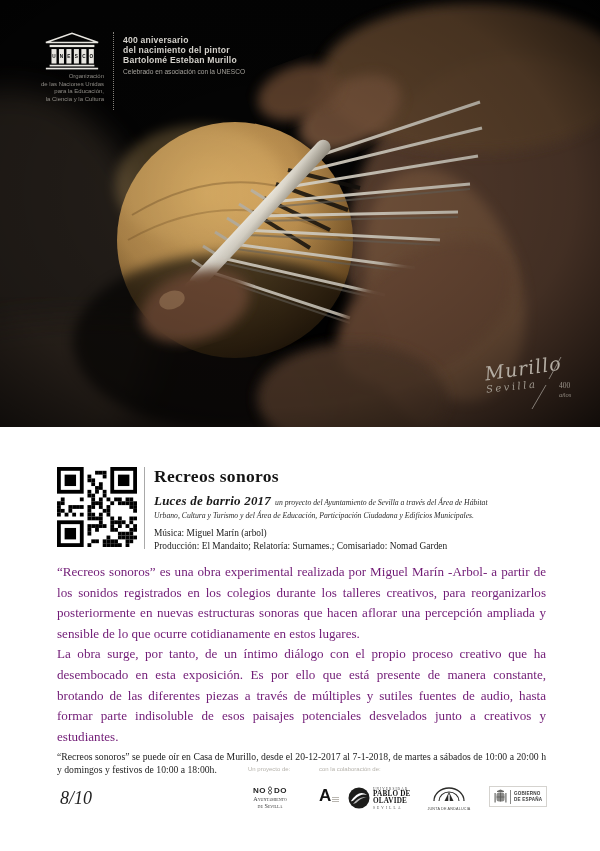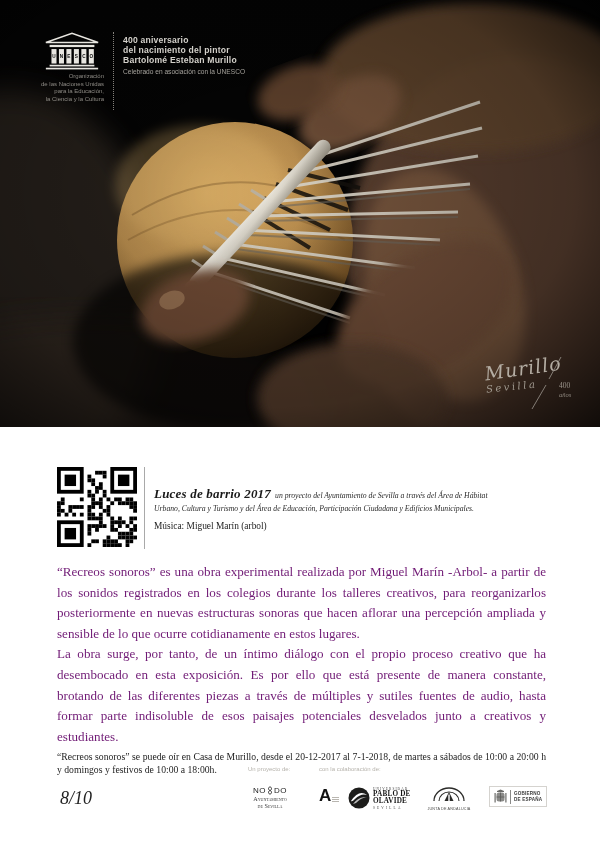--- a/index.html
+++ b/index.html
@@ -17,38 +17,38 @@
   .unesco-right{padding-top:6px;}
   .ut{font-size:8.6px;font-weight:bold;line-height:9.8px;color:#d3d0ca;letter-spacing:.2px;}
   .us{font-size:6.6px;color:#a5a29c;margin-top:2.5px;}
   .signature{position:absolute;left:462px;top:345px;width:132px;height:72px;}
   
   .info{position:absolute;left:57px;top:467px;width:492px;display:flex;}
   .qr{width:80px;height:80px;display:block;}
   .info-div{border-left:1px solid #a9a9a9;height:82px;margin-left:7px;}
   .info-text{padding-left:9px;padding-top:0;}
   .title{font-size:17.5px;font-weight:bold;color:#141414;letter-spacing:.3px;line-height:19px;}
-  .lede{width:352px;margin-top:21px;line-height:9.6px;}
+  .lede{width:352px;margin-top:9px;line-height:9.6px;}
   .lede-t{font-size:13px;font-weight:bold;font-style:italic;letter-spacing:.2px;color:#191919;}
   .lede-r{font-size:7.7px;font-style:italic;color:#2a2a2a;}
   .credits{margin-top:7px;font-size:9.4px;line-height:12.8px;color:#1c1c1c;}
   
   .body{position:absolute;left:57px;top:562px;width:489px;font-size:13.1px;line-height:20.6px;
         text-align:justify;color:#701a75;}
   .body p{margin:0;}
   .note{position:absolute;left:57px;top:750px;width:489px;font-size:9.7px;line-height:13.2px;
         color:#222;text-align:justify;}
   
   .pagenum{position:absolute;left:60px;top:788px;font-style:italic;font-size:18px;color:#222;}
   .flabel{position:absolute;top:766px;font-family:"Liberation Sans", sans-serif;font-size:6px;color:#b6b3ac;}
   .l1{left:248px;} .l2{left:319px;}
   .logo{position:absolute;font-family:"Liberation Sans", sans-serif;color:#2e2e2e;}
   .nodo{left:244px;top:786px;width:52px;text-align:center;}
   .nodo-top{display:flex;align-items:center;justify-content:center;gap:1px;
-            font-weight:normal;font-size:8px;letter-spacing:.5px;color:#222;}
+            font-weight:bold;font-size:8px;letter-spacing:.5px;color:#222;}
   .nodo-sub{font-variant:small-caps;font-size:6.2px;line-height:7px;color:#3a3a3a;font-family:"Liberation Serif",serif;}
   .alogo{left:319px;top:787px;display:flex;align-items:flex-end;gap:1px;}
   .abig{font-size:17px;font-weight:900;line-height:17px;color:#111;}
   .asub{display:inline-block;width:7px;height:5px;margin-bottom:2px;
         background:repeating-linear-gradient(#b9b6b0 0 1px,transparent 1px 2px);}
   .upo{left:348px;top:787px;display:flex;align-items:flex-start;gap:3px;}
   .upo-text{font-family:"Liberation Serif", serif;color:#161616;text-align:left;}
   .upo-top{font-size:3.4px;letter-spacing:1.1px;color:#444;}
   .upo-name{font-size:7.2px;font-weight:bold;line-height:7px;letter-spacing:.2px;}
   .upo-city{font-size:3.4px;letter-spacing:2.2px;color:#444;margin-top:.5px;}
@@ -330,26 +330,28 @@
         <rect x="30.476190476190474" y="76.19047619047619" width="3.8095238095238093" height="3.8095238095238093" fill="#000"></rect>
         <rect x="45.71428571428571" y="76.19047619047619" width="3.8095238095238093" height="3.8095238095238093" fill="#000"></rect>
         <rect x="49.52380952380952" y="76.19047619047619" width="3.8095238095238093" height="3.8095238095238093" fill="#000"></rect>
         <rect x="53.33333333333333" y="76.19047619047619" width="3.8095238095238093" height="3.8095238095238093" fill="#000"></rect>
         <rect x="57.14285714285714" y="76.19047619047619" width="3.8095238095238093" height="3.8095238095238093" fill="#000"></rect>
         <rect x="60.95238095238095" y="76.19047619047619" width="3.8095238095238093" height="3.8095238095238093" fill="#000"></rect>
         <rect x="68.57142857142857" y="76.19047619047619" width="3.8095238095238093" height="3.8095238095238093" fill="#000"></rect>
       </svg>
     <div class="info-div"></div>
     <div class="info-text">
+      <div class="title">Recreos sonoros</div>
       <div class="lede">
         <span class="lede-t">Luces de barrio 2017</span>
         <span class="lede-r">un proyecto del Ayuntamiento de Sevilla a través del Área de Hábitat Urbano, Cultura y Turismo y del Área de Educación, Participación Ciudadana y Edificios Municipales.</span>
       </div>
       <div class="credits">
         <div>Música: Miguel Marín (arbol)</div>
+        <div>Producción: El Mandaito; Relatoría: Surnames.; Comisariado: Nomad Garden</div>
       </div>
     </div>
   </div>
 
   <div class="body">
     <p>“Recreos sonoros” es una obra experimental realizada por Miguel Marín -Arbol- a partir de los sonidos registrados en los colegios durante los talleres creativos, para reorganizarlos posteriormente en nuevas estructuras sonoras que hacen aflorar una percepción ampliada y sensible de lo que ocurre cotidianamente en estos lugares.</p>
     <p>La obra surge, por tanto, de un íntimo diálogo con el propio proceso creativo que ha desembocado en esta exposición. Es por ello que está presente de manera constante, brotando de las diferentes piezas a través de múltiples y sutiles fuentes de audio, hasta formar parte indisoluble de esos paisajes potenciales desvelados junto a creativos y estudiantes.</p>
   </div>
   <div class="note">“Recreos sonoros” se puede oír en Casa de Murillo, desde el 20-12-2017 al 7-1-2018, de martes a sábados de 10:00 a 20:00 h y domingos y festivos de 10:00 a 18:00h.</div>
 

